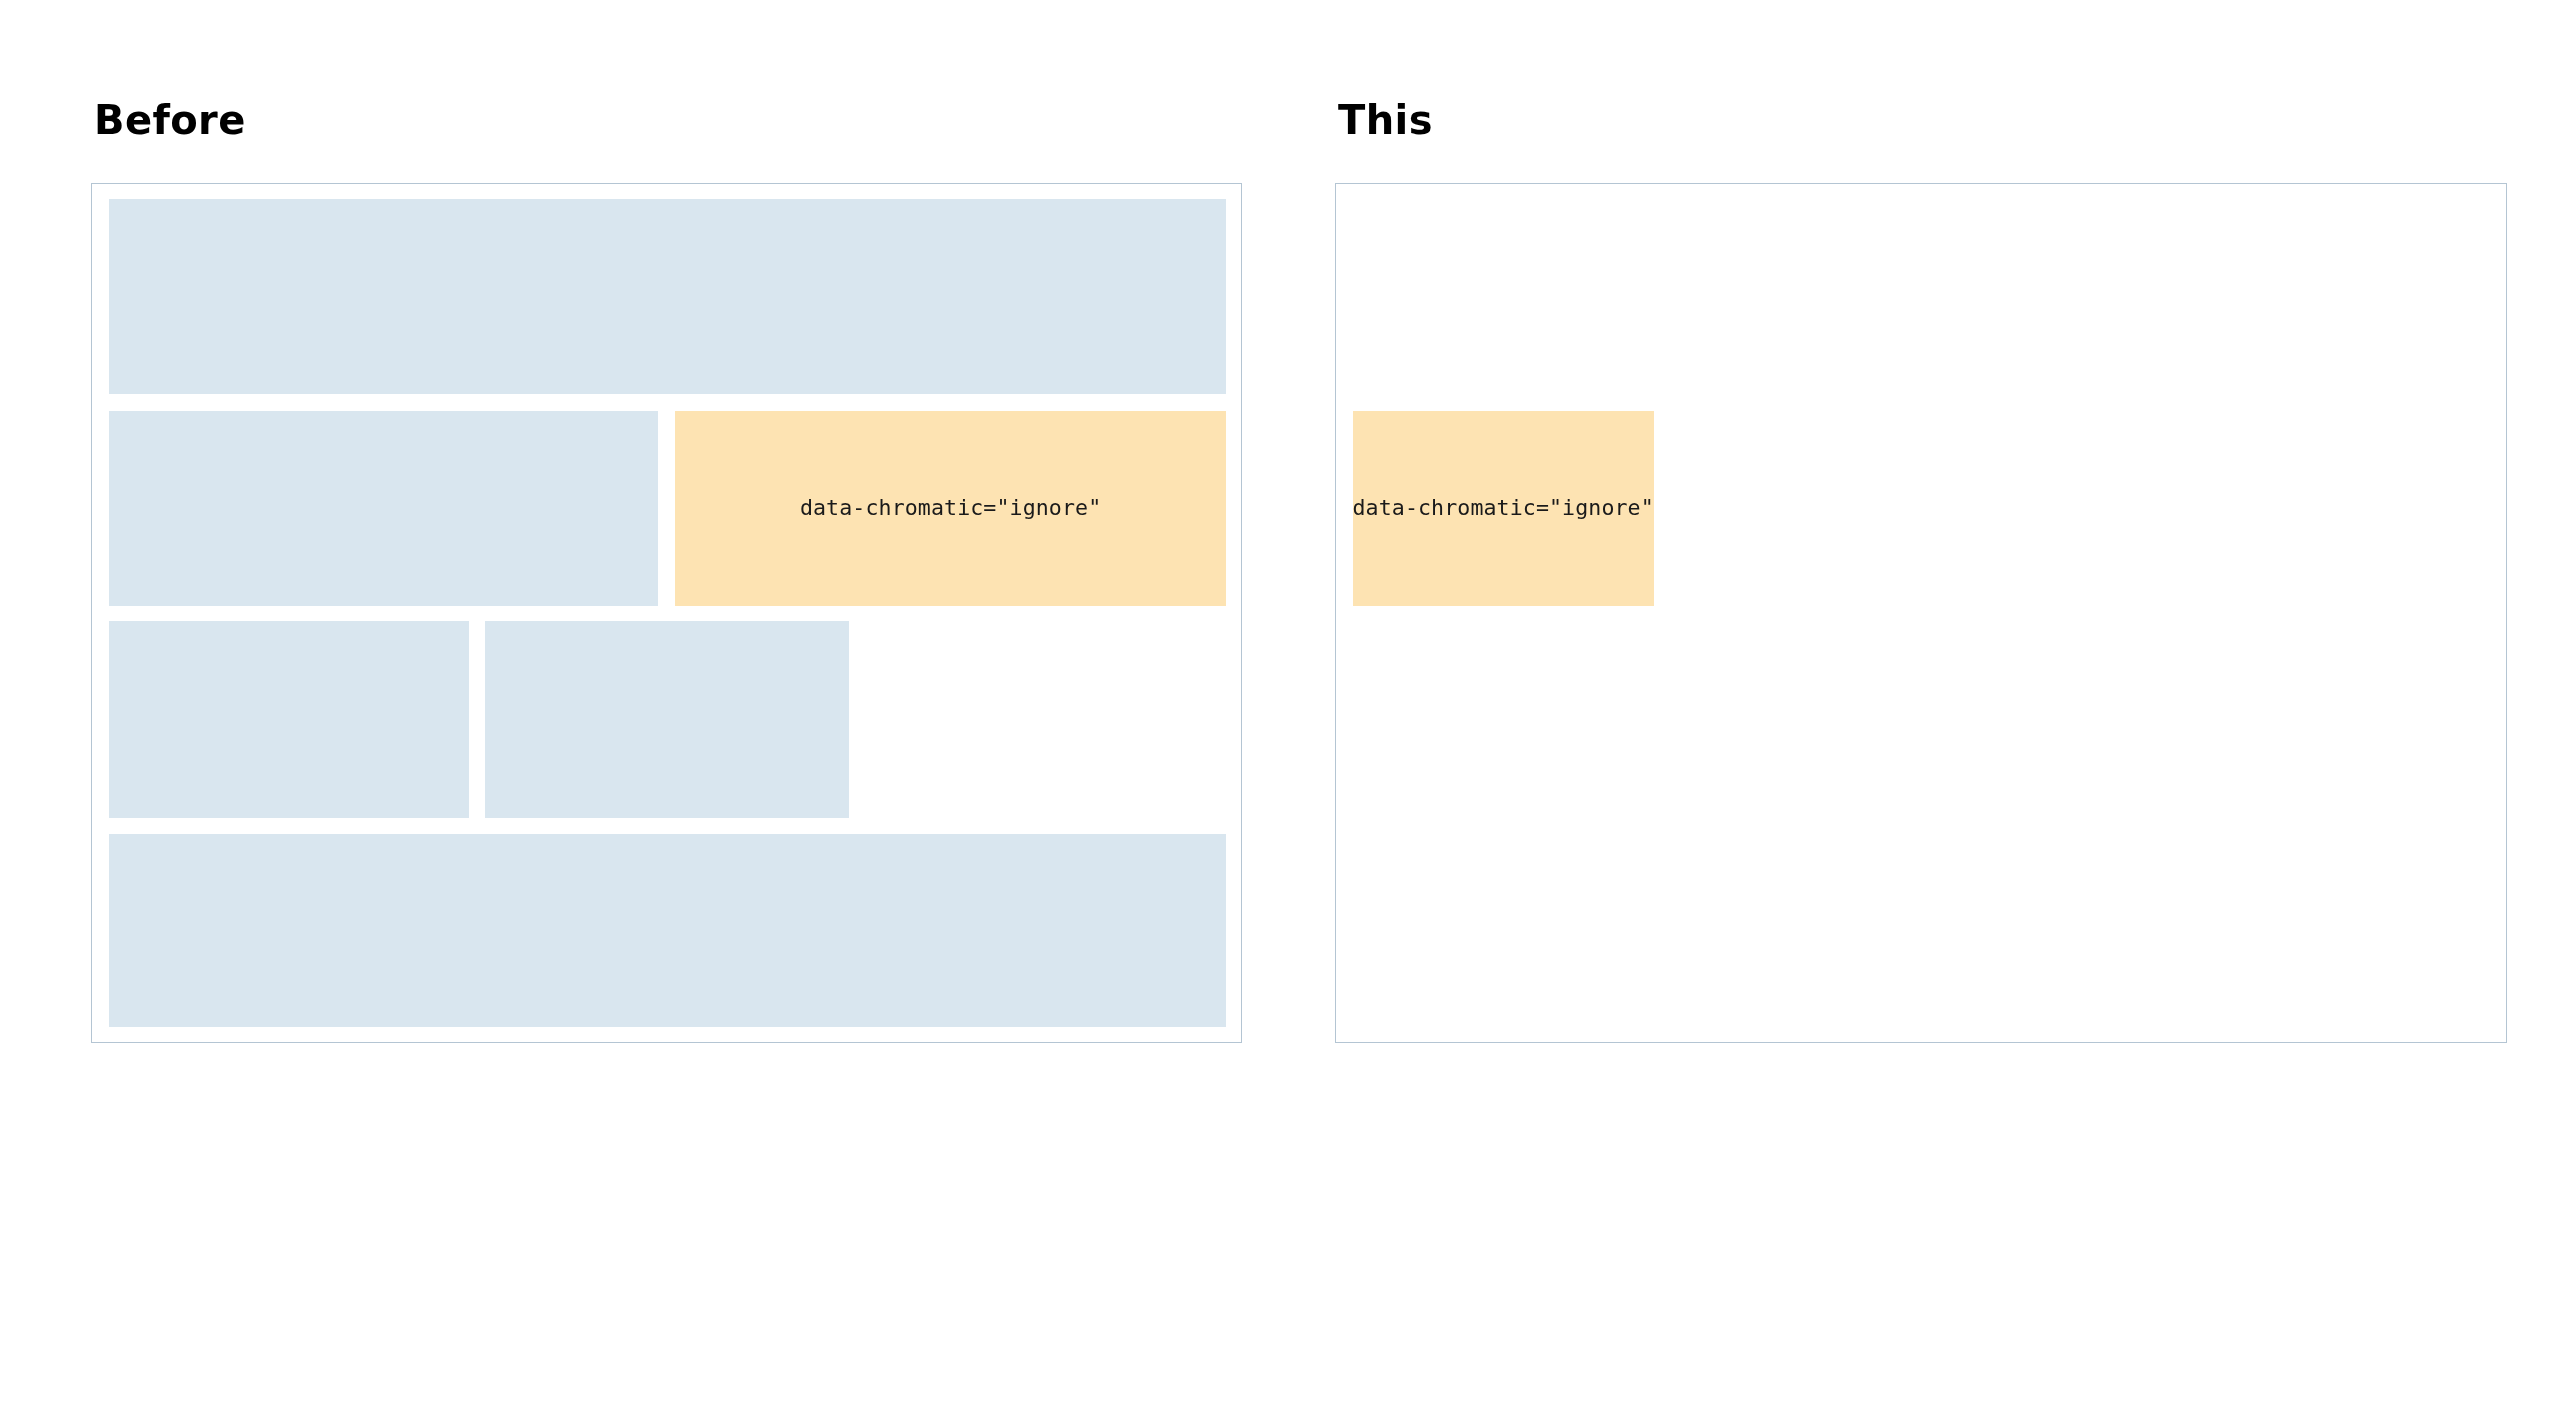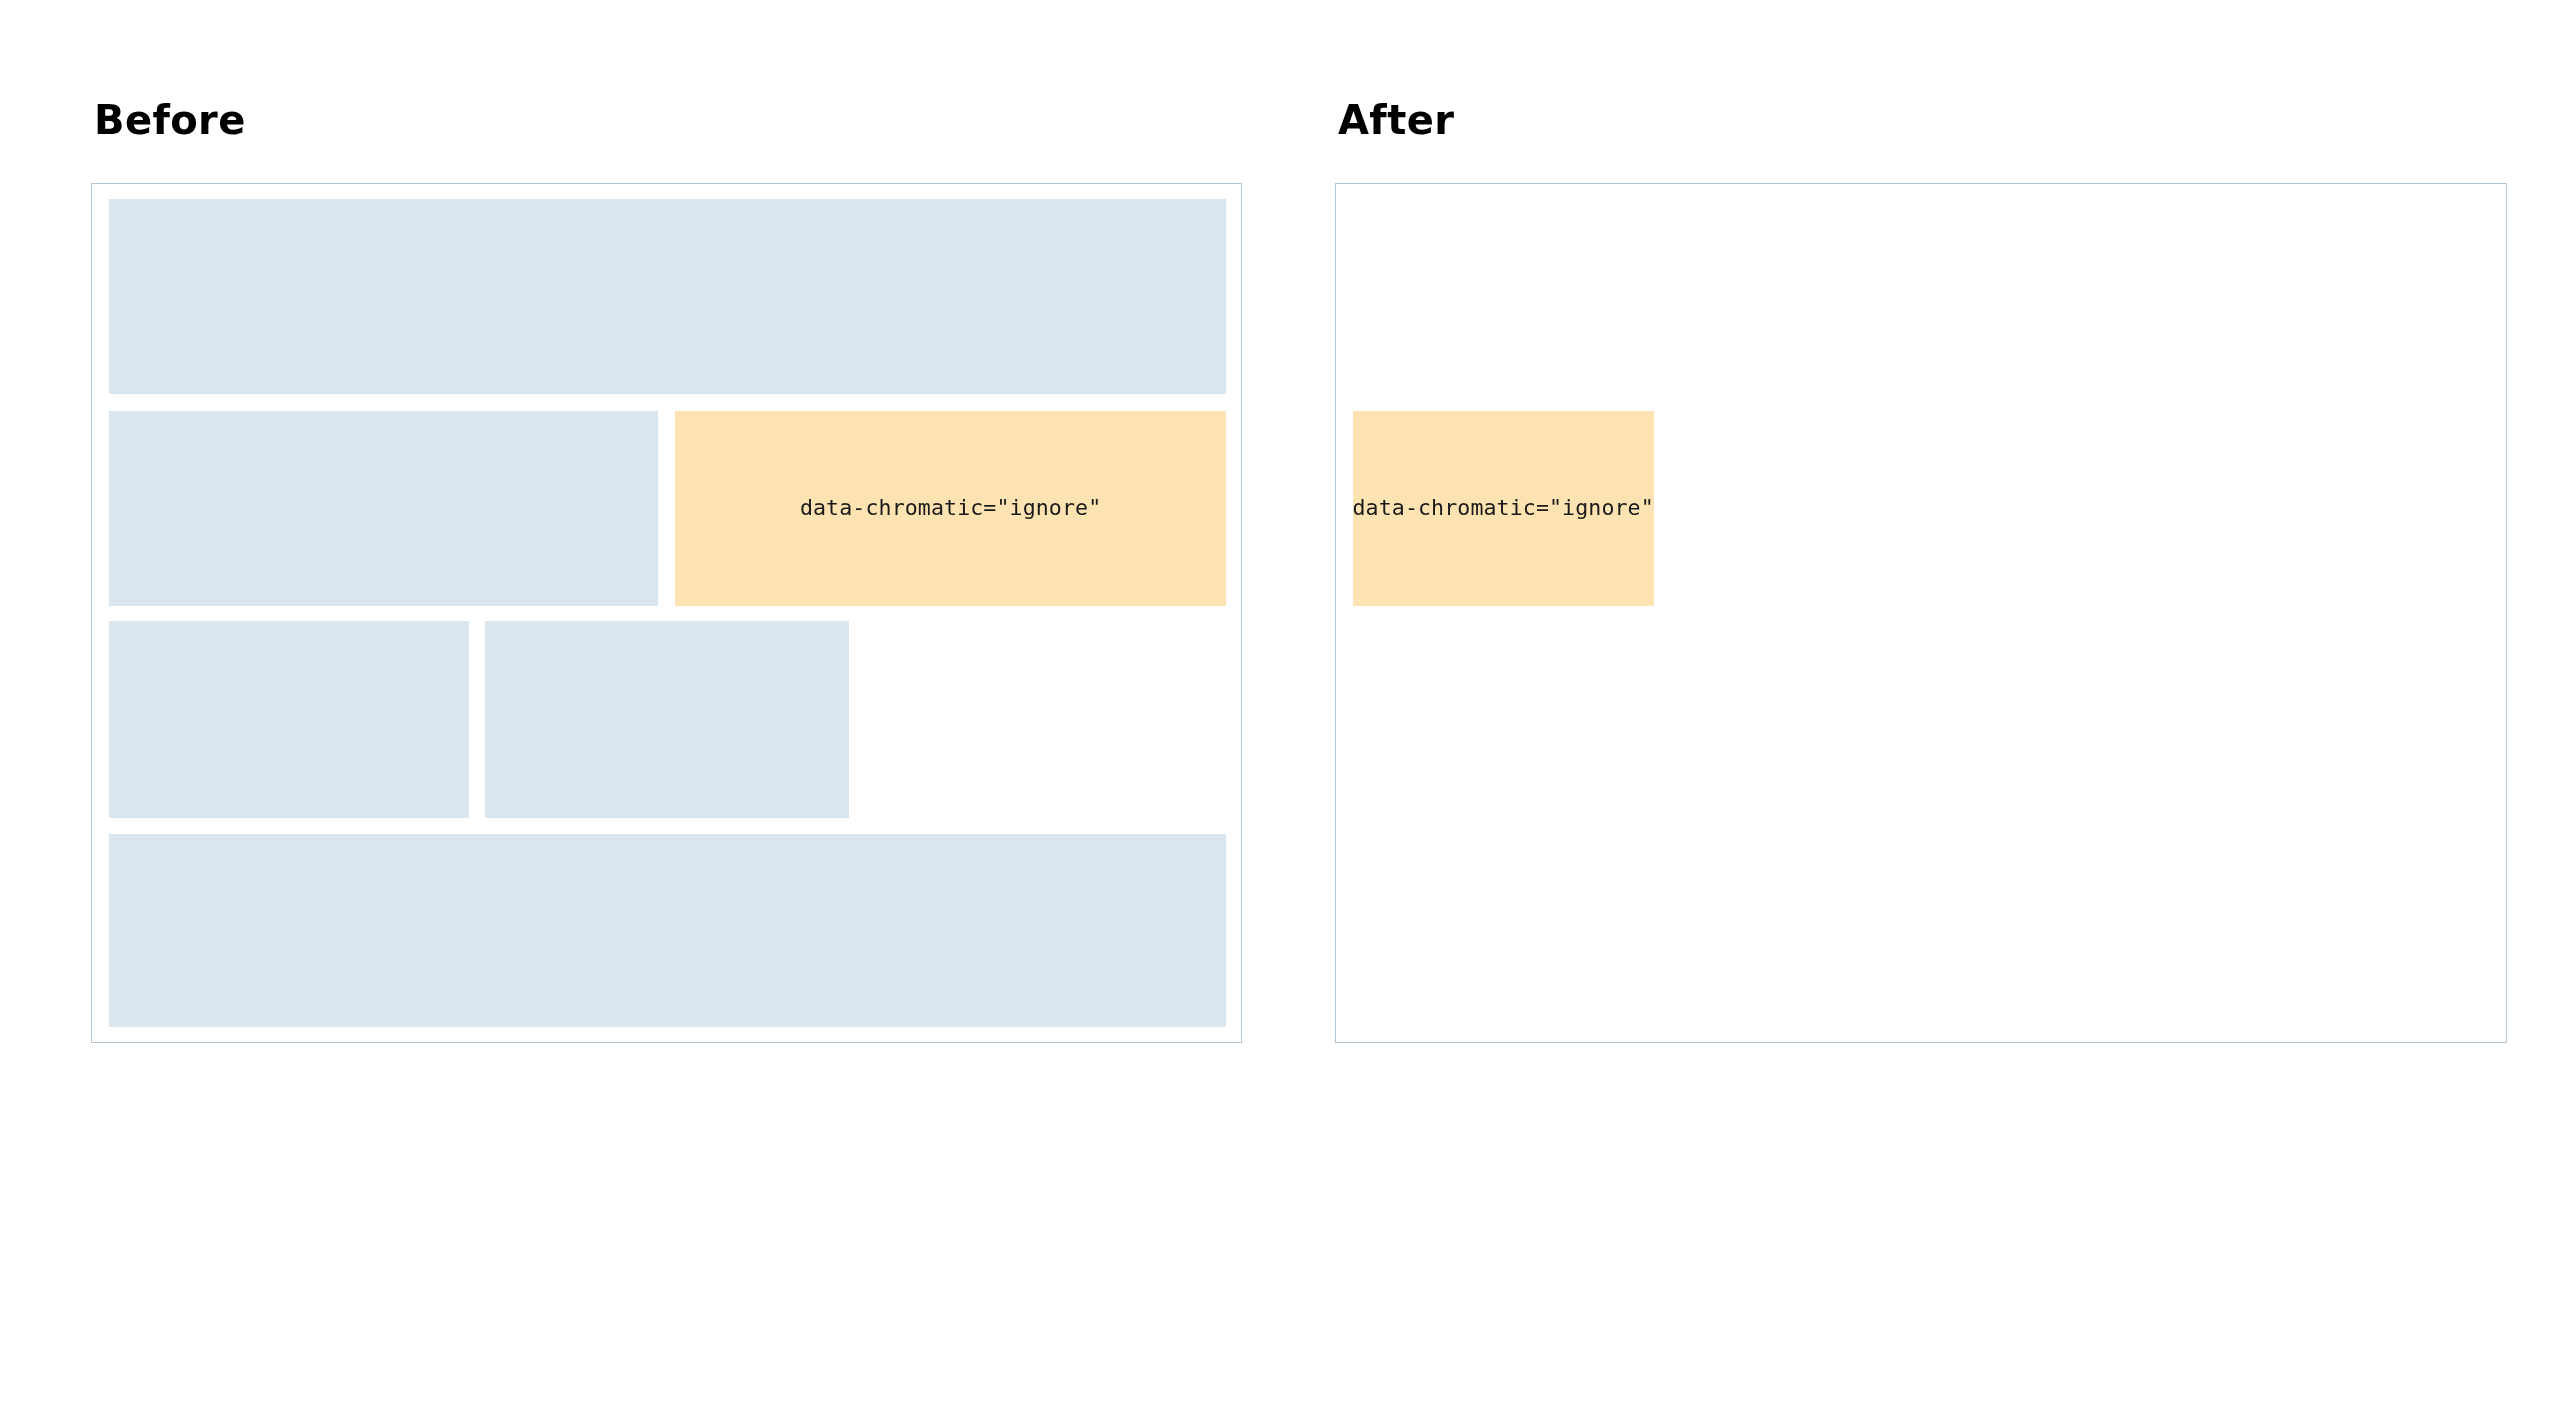--- a/index.html
+++ b/index.html
@@ -146,21 +146,21 @@
         <div class="skel-block b-r3c"></div>
       </div>
 
       <div class="skel-row row-4">
         <div class="skel-block b-full"></div>
       </div>
 
     </div>
   </div>
 
-  <div class="panel-heading" id="heading-after">After</div>
+  <div class="panel-heading" id="heading-after">This</div>
 
   <div class="compare-panel" id="panel-after">
     <div class="panel-inner">
 
       <div class="skel-row row-1">
         <div class="skel-block a-full"></div>
       </div>
 
       <div class="skel-row row-2">
         <div class="skel-block a-r2a"></div>

